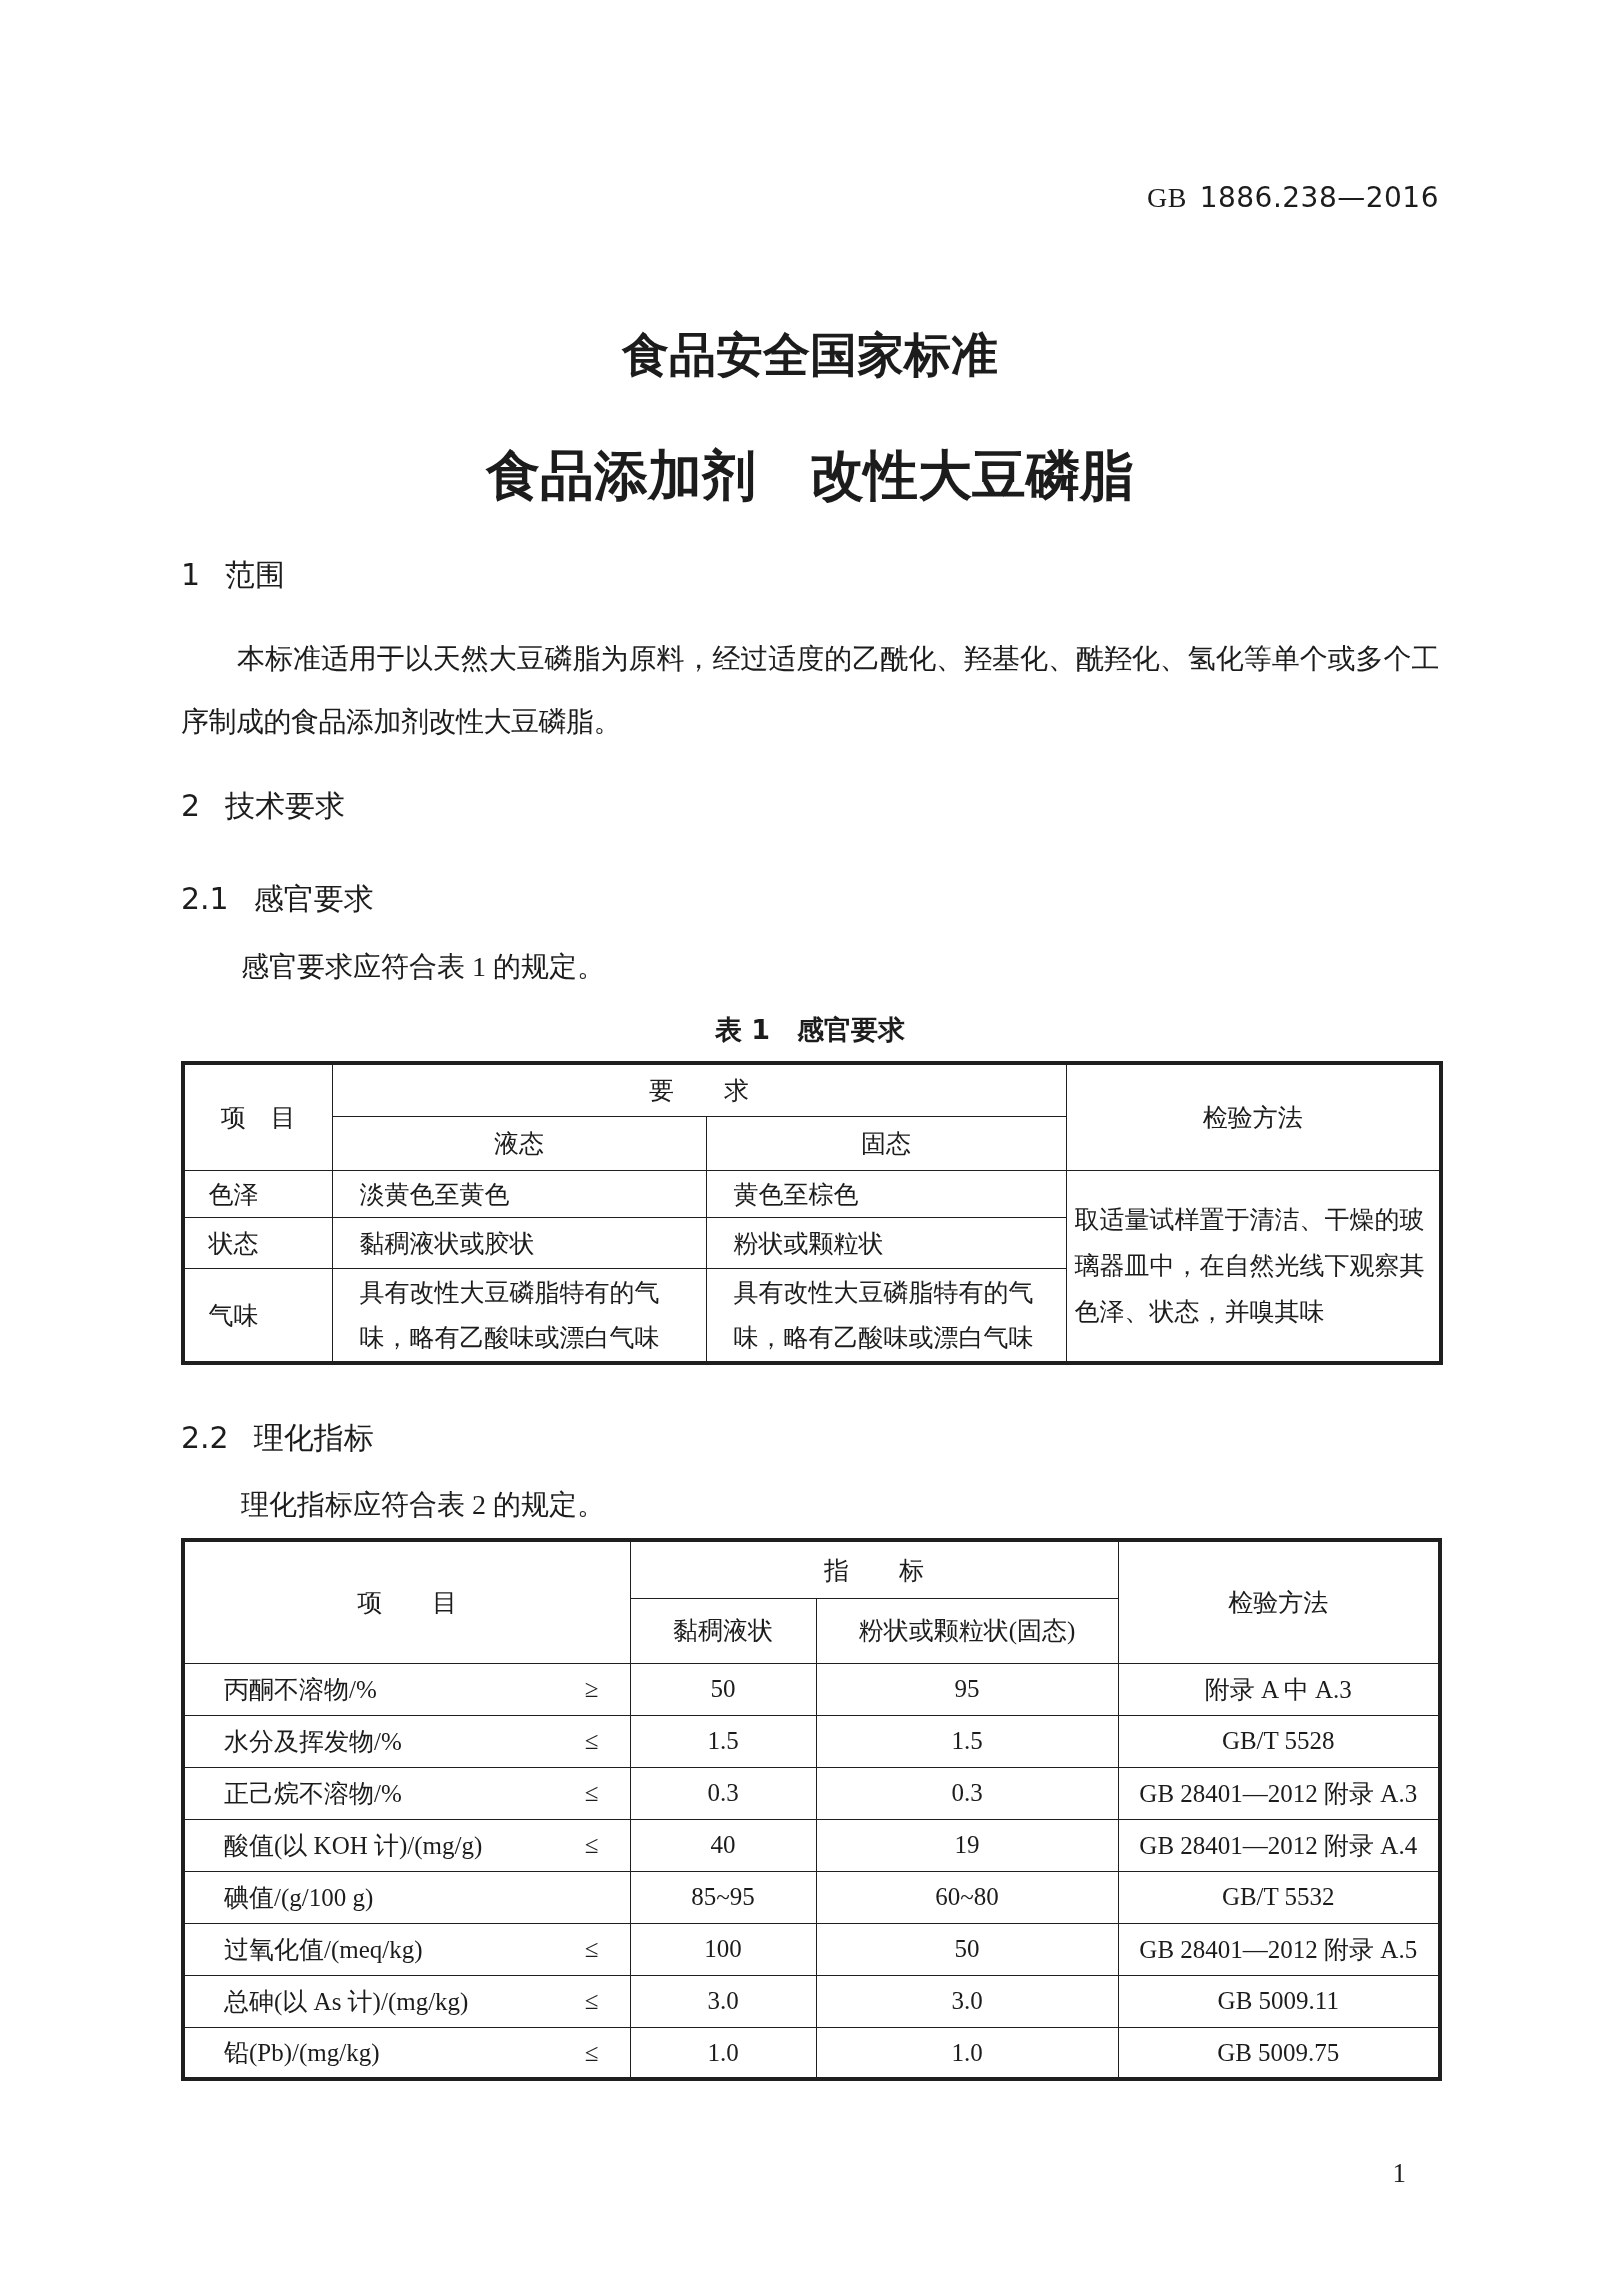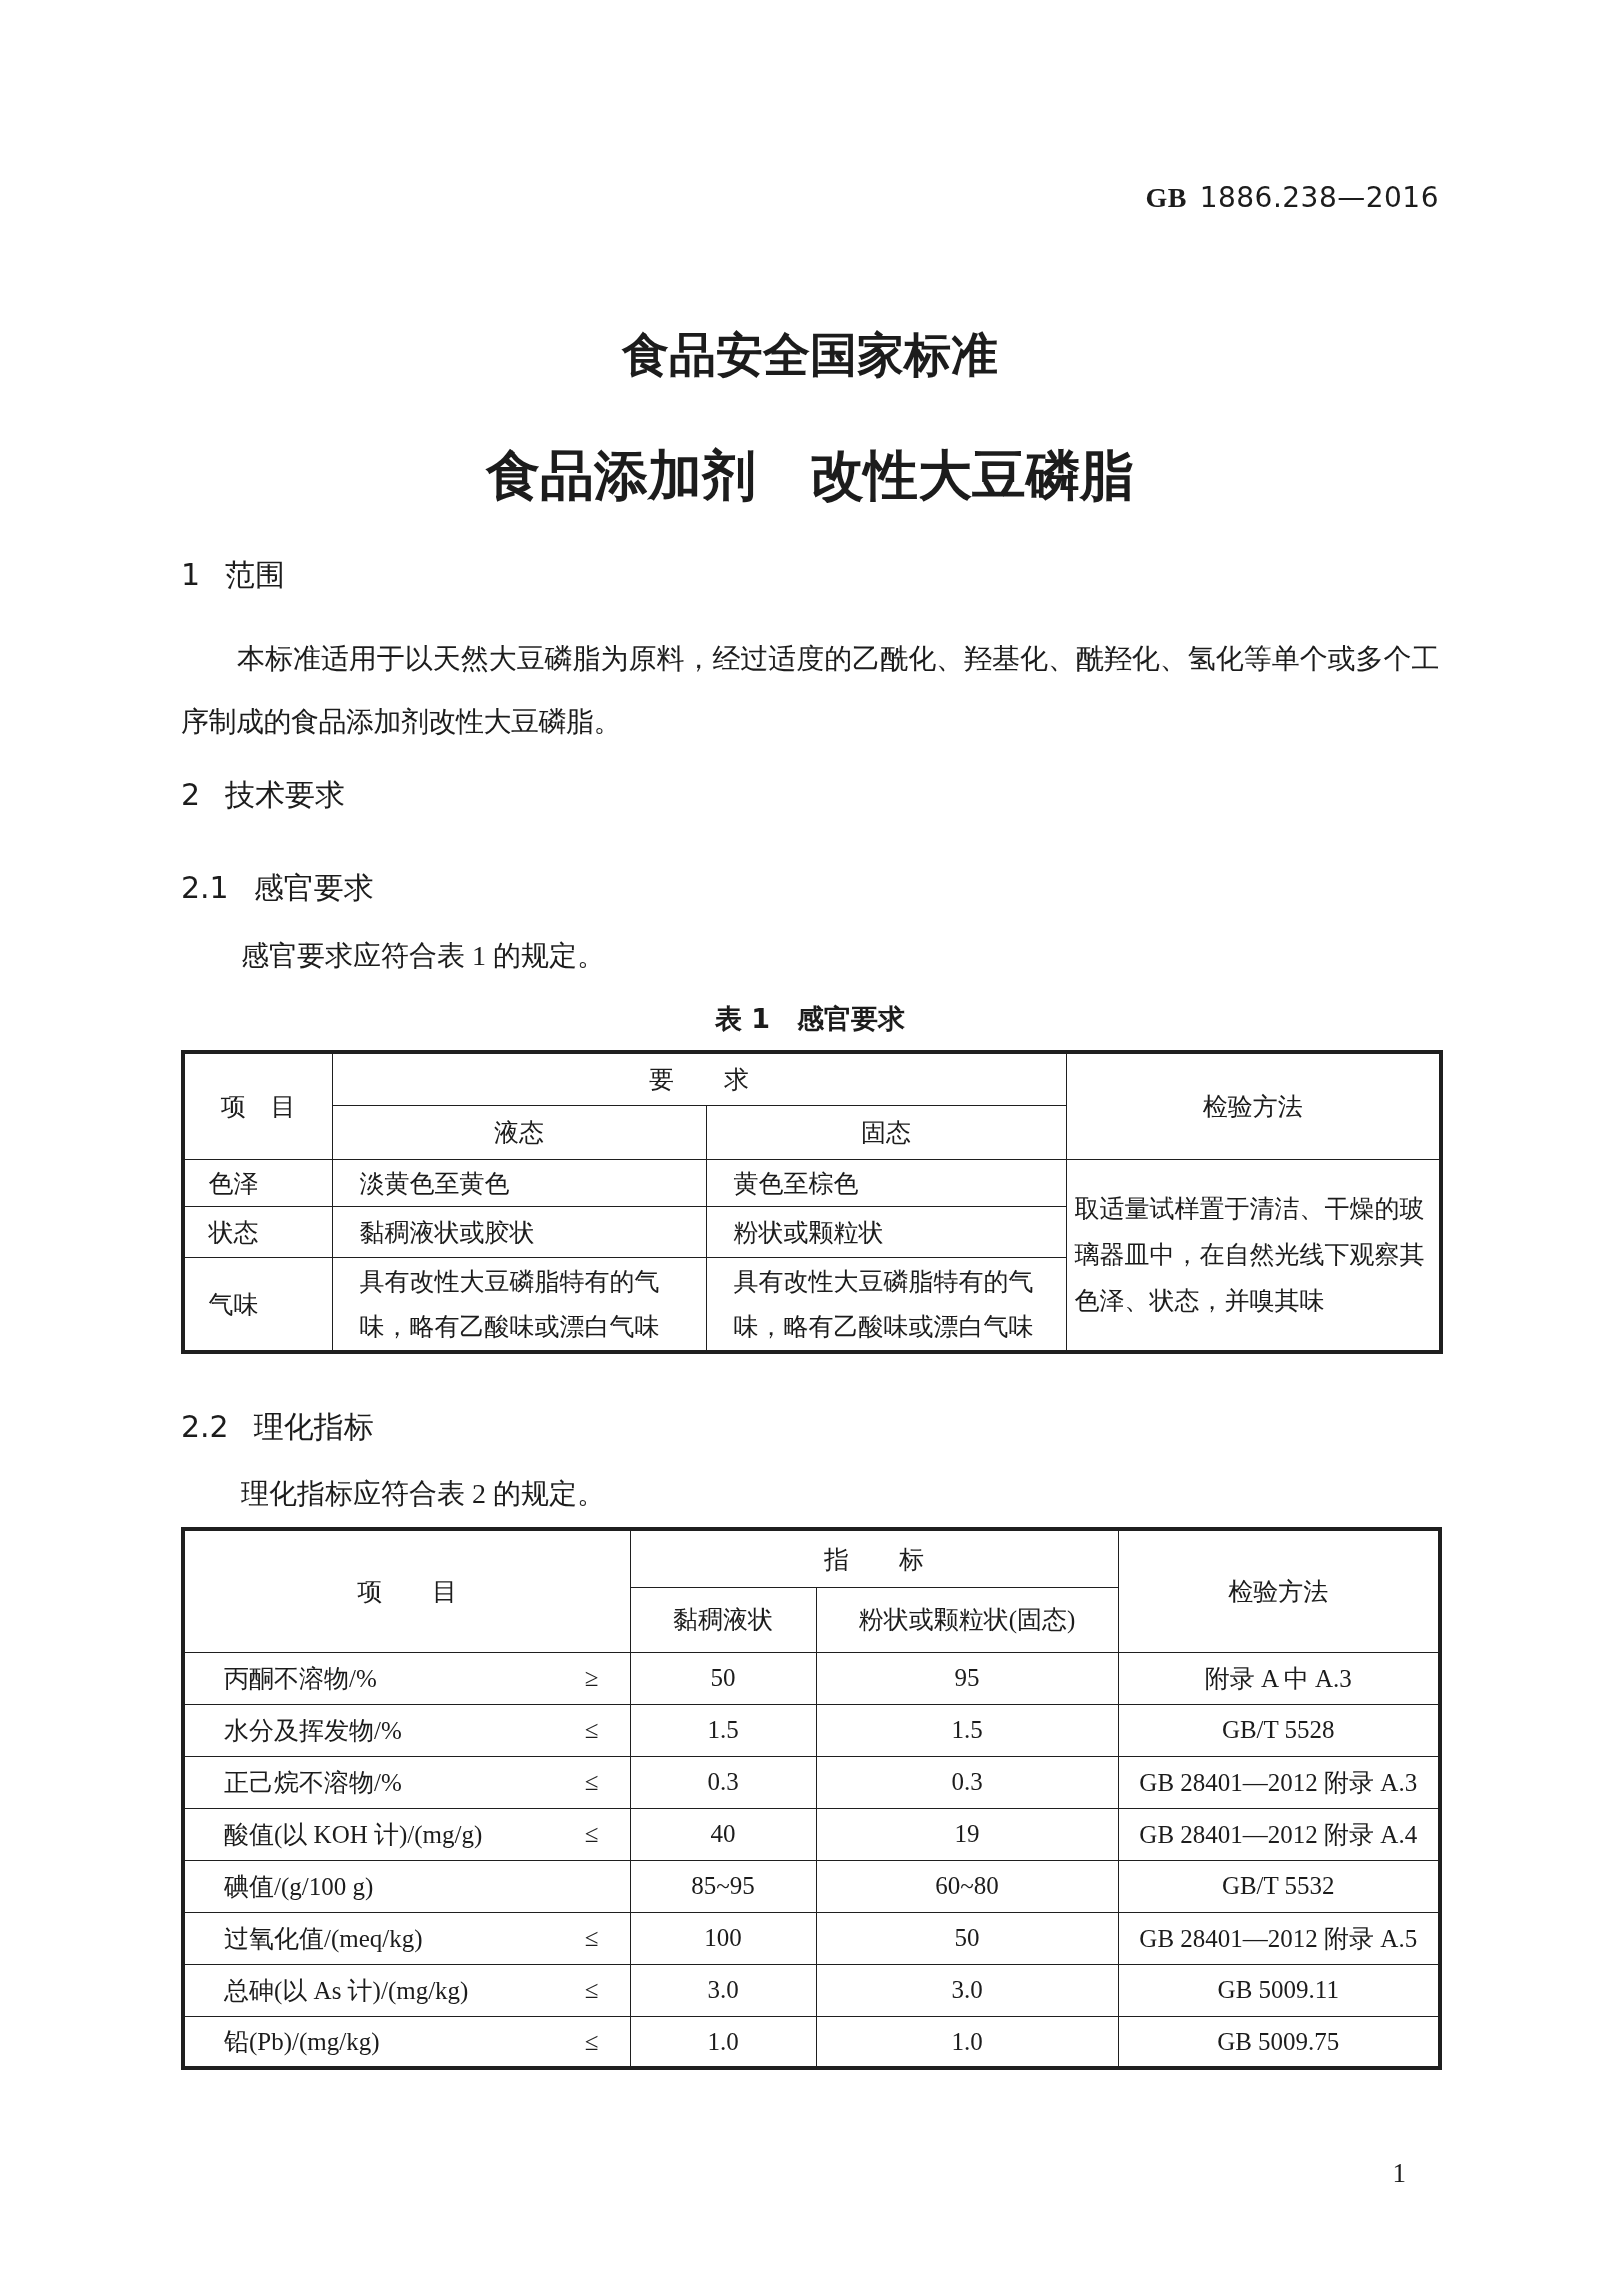--- a/index.html
+++ b/index.html
@@ -15,21 +15,21 @@
   }
   .content { margin:0 177px 0 181px; }
 
   .doc-number {
     padding-top:184px;
     text-align:right;
     font-size:28px;
     letter-spacing:0.5px;
     line-height:1;
   }
-  .doc-number .gb { font-weight:bold; font-family:"Liberation Serif","DejaVu Serif",serif; }
+  .doc-number .gb { font-weight:normal; font-family:"Liberation Serif","DejaVu Serif",serif; }
   .doc-number .num { font-family:"DejaVu Sans","Liberation Sans",sans-serif; margin-left:12.7px; }
 
   .title-1 {
     margin-top:116px;
     text-align:center;
     font-family:"DejaVu Sans","Liberation Sans",sans-serif;
     font-weight:bold;
     font-size:47px;
     line-height:1.15;
   }
@@ -43,21 +43,21 @@
   }
 
   .sec-heading {
     font-family:"DejaVu Sans","Liberation Sans",sans-serif;
     font-weight:normal;
     font-size:30px;
     line-height:1.25;
   }
   .sec-heading .sec-no { margin-right:25px; }
   .h-s1  { margin-top:49px; }
-  .h-s2  { margin-top:23px; }
+  .h-s2  { margin-top:34px; }
   .h-s21 { margin-top:56px; }
   .h-s22 { margin-top:54px; }
 
   .para {
     margin-top:33px;
     font-size:28px;
     letter-spacing:-0.5px;
     line-height:2.25;
     text-indent:2em;
     text-align:justify;

